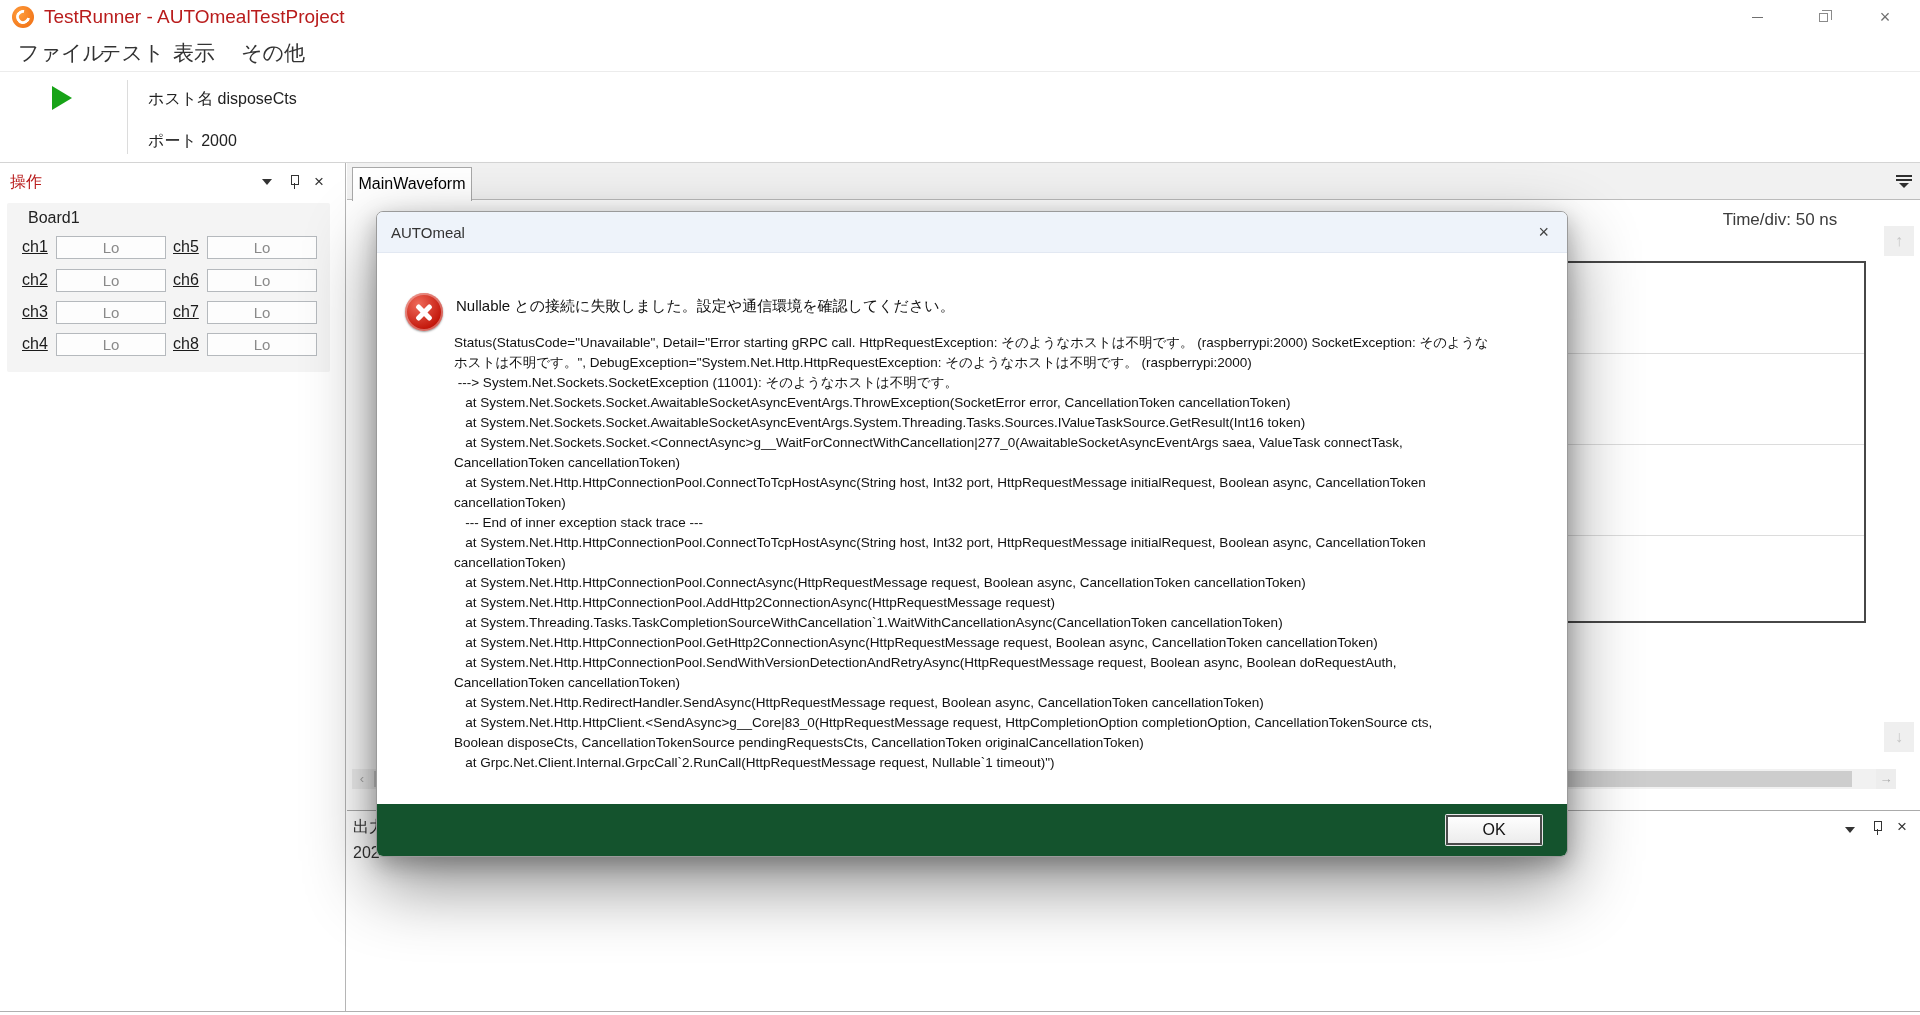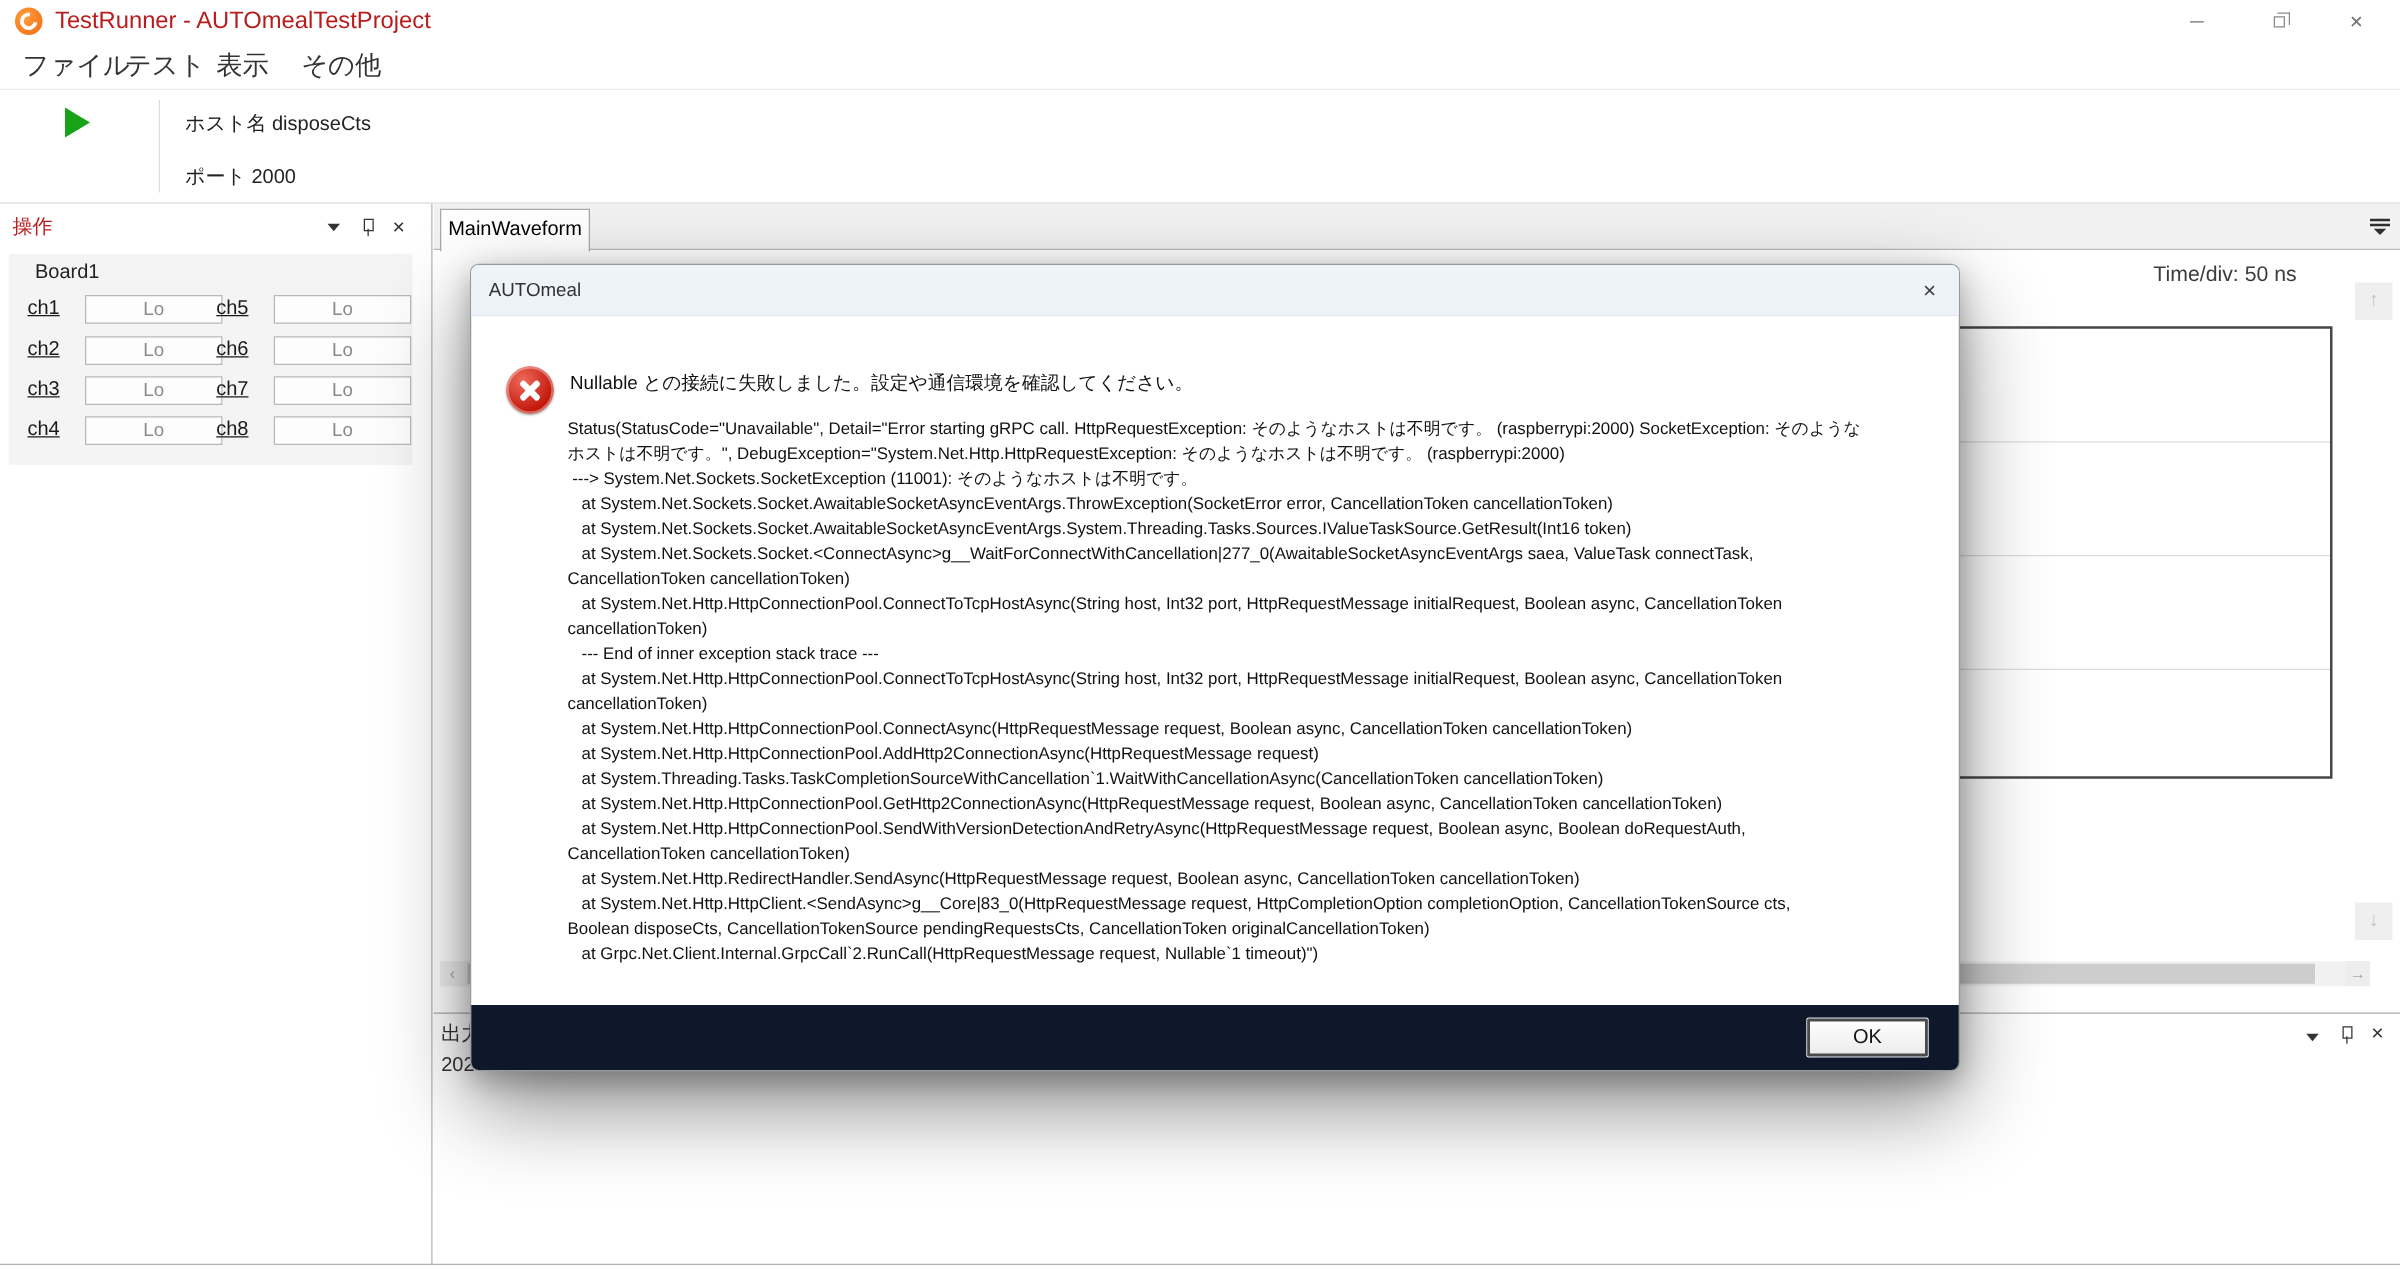--- a/index.html
+++ b/index.html
@@ -52,21 +52,21 @@
   .pin-icon::before { content:''; position:absolute; left:1px; top:1px; width:6px; height:8px; border:1px solid #333; }
   .pin-icon::after { content:''; position:absolute; left:4px; top:9px; width:1px; height:6px; background:#333; }
   .op-pin { left:290px; top:11px; }
   .x-icon { position:absolute; font-size:17px; color:#333; line-height:16px; }
   .op-close { left:314px; top:11px; }
   .board-box { position:absolute; left:7px; top:40px; width:323px; height:169px; background:#f4f4f4; border-radius:2px; }
   .board-title { position:absolute; left:21px; top:6px; font-size:16px; color:#222; }
   .ch-cell { position:absolute; height:24px; }
   .ch-cell .ch-label { position:absolute; left:0; top:2px; font-size:16px; color:#1a1a1a;text-decoration:underline; }
   .ch-cell .ch-btn { position:absolute; left:34px; top:0; width:110px; height:23px; background:#fdfdfd;
-    border:1px solid #b5b9bd; font-size:15px; color:#8a8a8a; text-align:center; line-height:21px;margin-left:12px; }
+    border:1px solid #b5b9bd; font-size:15px; color:#8a8a8a; text-align:center; line-height:21px; }
   .cc0 { left:15px; } .cc1 { left:166px; }
   .cr0 { top:33px; } .cr1 { top:66px; } .cr2 { top:98px; } .cr3 { top:130px; }
 
   
   .main-area { position:absolute; left:347px; top:163px; width:1573px; height:849px; background:#fff; }
   .tabstrip { position:absolute; left:0; top:0; width:100%; height:37px; background:#f1f1f1;
     border-bottom:1px solid #bcbcbc; }
   .tab { position:absolute; left:5px; top:4px; width:120px; height:34px; background:#fff;
     border:1px solid #a8a8a8; border-bottom:none; font-size:16px; color:#000; text-align:center;
     line-height:32px; z-index:2; }
@@ -108,21 +108,21 @@
   .dlg-close { position:absolute; right:18px; top:10px; font-size:18px; color:#444; line-height:20px; }
   .err-icon { position:absolute; left:28px; top:81px; width:38px; height:38px; border-radius:50%;
     background:radial-gradient(circle at 35% 30%, #ef6a5a, #c2160a 70%);
     box-shadow:inset 0 0 0 2px rgba(255,255,255,0.35), 0 1px 2px rgba(0,0,0,0.4); }
   .err-icon::before, .err-icon::after { content:''; position:absolute; left:9px; top:16.5px;
     width:20px; height:5px; background:#fff; border-radius:2px; }
   .err-icon::before { transform:rotate(45deg); } .err-icon::after { transform:rotate(-45deg); }
   .dlg-message { position:absolute; left:79px; top:85px; font-size:15px; color:#111; }
   .stack { position:absolute; left:77px; top:121px; width:1100px; height:452px; font-size:13.5px;
     line-height:20px; color:#111; white-space:pre; overflow:hidden; }
-  .dlg-footer { position:absolute; left:0; bottom:0; width:100%; height:52px; background:#0f172a;
+  .dlg-footer { position:absolute; left:0; bottom:0; width:100%; height:52px; background:#14532d;
     border-radius:0 0 6px 6px; }
   .ok-btn { position:absolute; right:25px; top:11px; width:96px; height:30px;
     background:linear-gradient(#fefefe,#ececec); border:2px solid #4a4a4a; border-radius:1px;
     font-size:16px; color:#111; text-align:center; line-height:26px;
     box-shadow:0 0 0 1px #e8e8e8; }
 </style>
 </head>
 <body>
 
 <div class="app">

